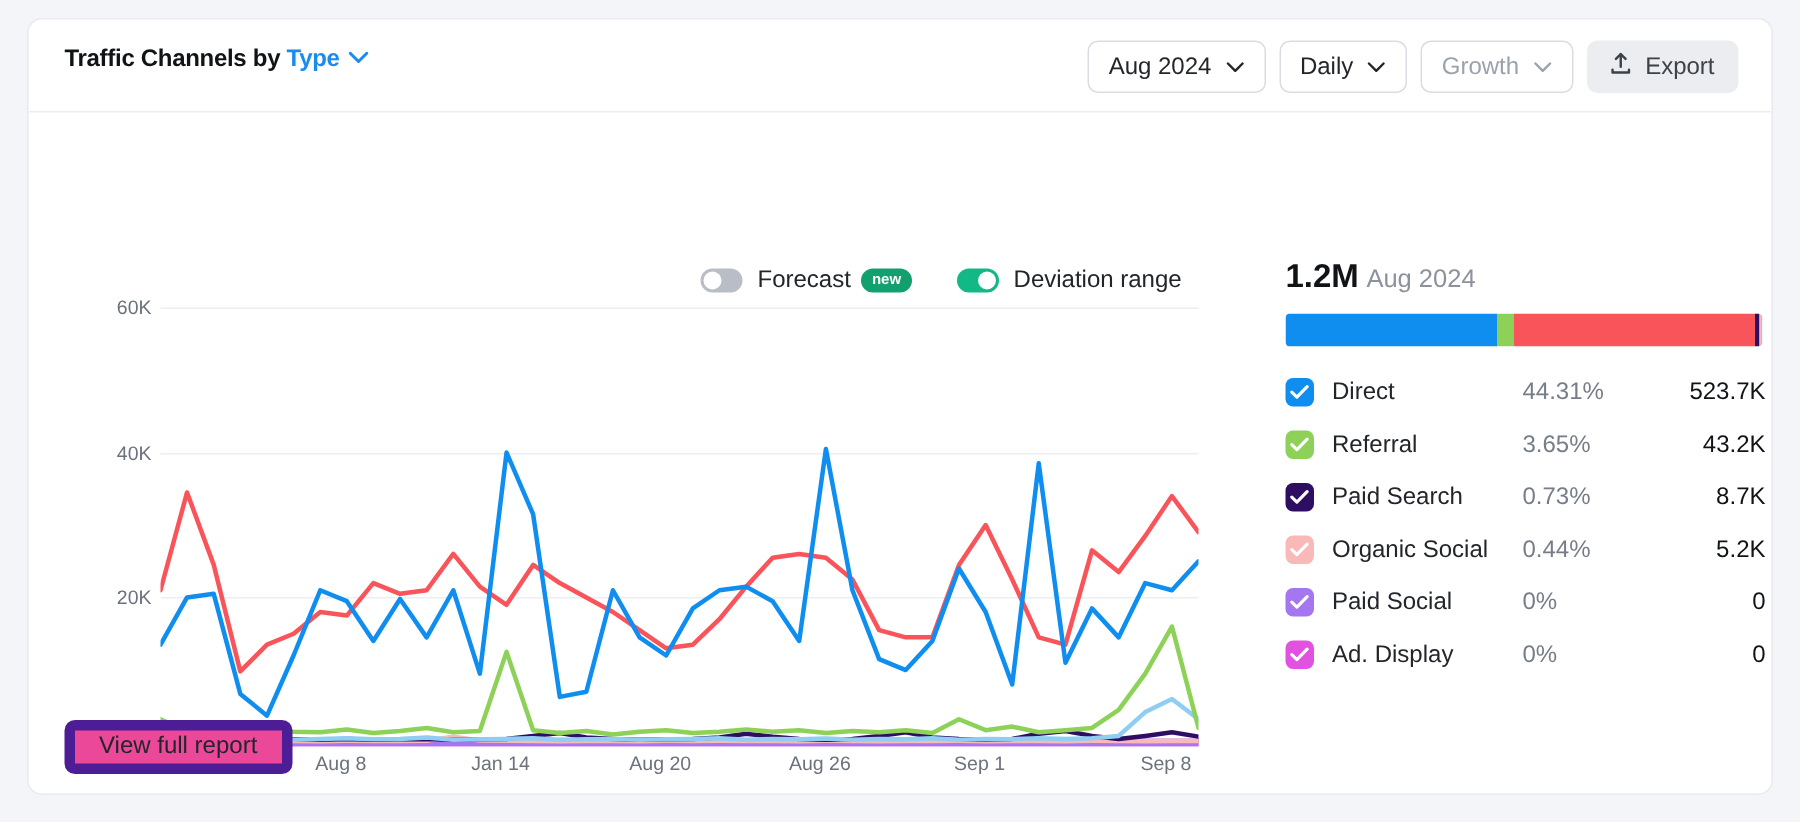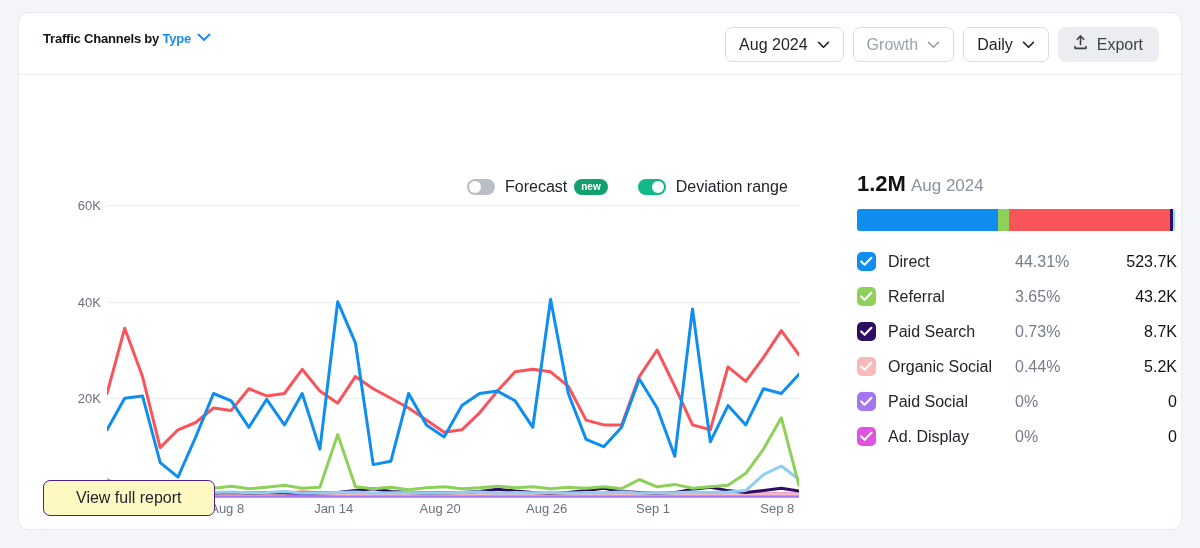--- a/index.html
+++ b/index.html
@@ -23,21 +23,21 @@
 
   
   .card-header {
     position: relative;
     height: 62px;
     border-bottom: 1px solid #eceef2;
   }
   .title {
     position: absolute;
     left: 24px; top: 18px;
-    font-size: 13px;
+    font-size: 16px;
     font-weight: bold;
     color: #111417;
     letter-spacing: -0.2px;
     white-space: nowrap;
   }
   .title .accent { color: #1a8cf0; }
   .title .chev {
     display: inline-block;
     vertical-align: 1px;
     margin-left: 6px;
@@ -170,26 +170,26 @@
     font-size: 13px;
     color: #6b727c;
     white-space: nowrap;
   }
 
   
   .view-report {
     position: absolute;
     left: 24px; bottom: 14px;
     height: 36px;
-    padding: 0 32px;
+    padding: 0 16px;
     display: inline-flex;
     align-items: center;
-    border: 1px solid #4c1d95;
+    border: 7px solid #4c1d95;
     border-radius: 7px;
-    background: #fef9c3;
+    background: #ec4899;
     font-size: 16px;
     color: #22262b;
     cursor: pointer;
   }
 
   
   .side {
     position: absolute;
     left: 838px; top: 96px;
     width: 320px;
@@ -268,33 +268,33 @@
 
     <div class="header-controls">
       <div class="ctl">
         <span>Aug 2024</span>
         <span>
             <svg class="chev-svg" width="13" height="8" viewBox="0 0 14 9">
               <path d="M1.5 1.5L7 7L12.5 1.5" stroke="#22262b" stroke-width="1.8" fill="none" stroke-linecap="round" stroke-linejoin="round"></path>
             </svg>
           </span>
       </div>
+      <div class="ctl">
+        <span>Daily</span>
+        <span>
+            <svg class="chev-svg" width="13" height="8" viewBox="0 0 14 9">
+              <path d="M1.5 1.5L7 7L12.5 1.5" stroke="#22262b" stroke-width="1.8" fill="none" stroke-linecap="round" stroke-linejoin="round"></path>
+            </svg>
+          </span>
+      </div>
       <div class="ctl muted">
         <span>Growth</span>
         <span>
             <svg class="chev-svg" width="13" height="8" viewBox="0 0 14 9">
               <path d="M1.5 1.5L7 7L12.5 1.5" stroke="#9aa2ad" stroke-width="1.8" fill="none" stroke-linecap="round" stroke-linejoin="round"></path>
-            </svg>
-          </span>
-      </div>
-      <div class="ctl">
-        <span>Daily</span>
-        <span>
-            <svg class="chev-svg" width="13" height="8" viewBox="0 0 14 9">
-              <path d="M1.5 1.5L7 7L12.5 1.5" stroke="#22262b" stroke-width="1.8" fill="none" stroke-linecap="round" stroke-linejoin="round"></path>
             </svg>
           </span>
       </div>
       <div class="ctl export">
         <span><svg width="17" height="17" viewBox="0 0 18 18">
               <path d="M9 2.2L9 11.2" stroke="#3c4248" stroke-width="1.7" stroke-linecap="round"></path>
               <path d="M5.6 5.6L9 2.2L12.4 5.6" stroke="#3c4248" stroke-width="1.7" fill="none" stroke-linecap="round" stroke-linejoin="round"></path>
               <path d="M3.2 13.2L3.2 15.2L14.8 15.2L14.8 13.2" stroke="#3c4248" stroke-width="1.7" fill="none" stroke-linecap="round" stroke-linejoin="round"></path>
             </svg></span>
         <span>Export</span>

